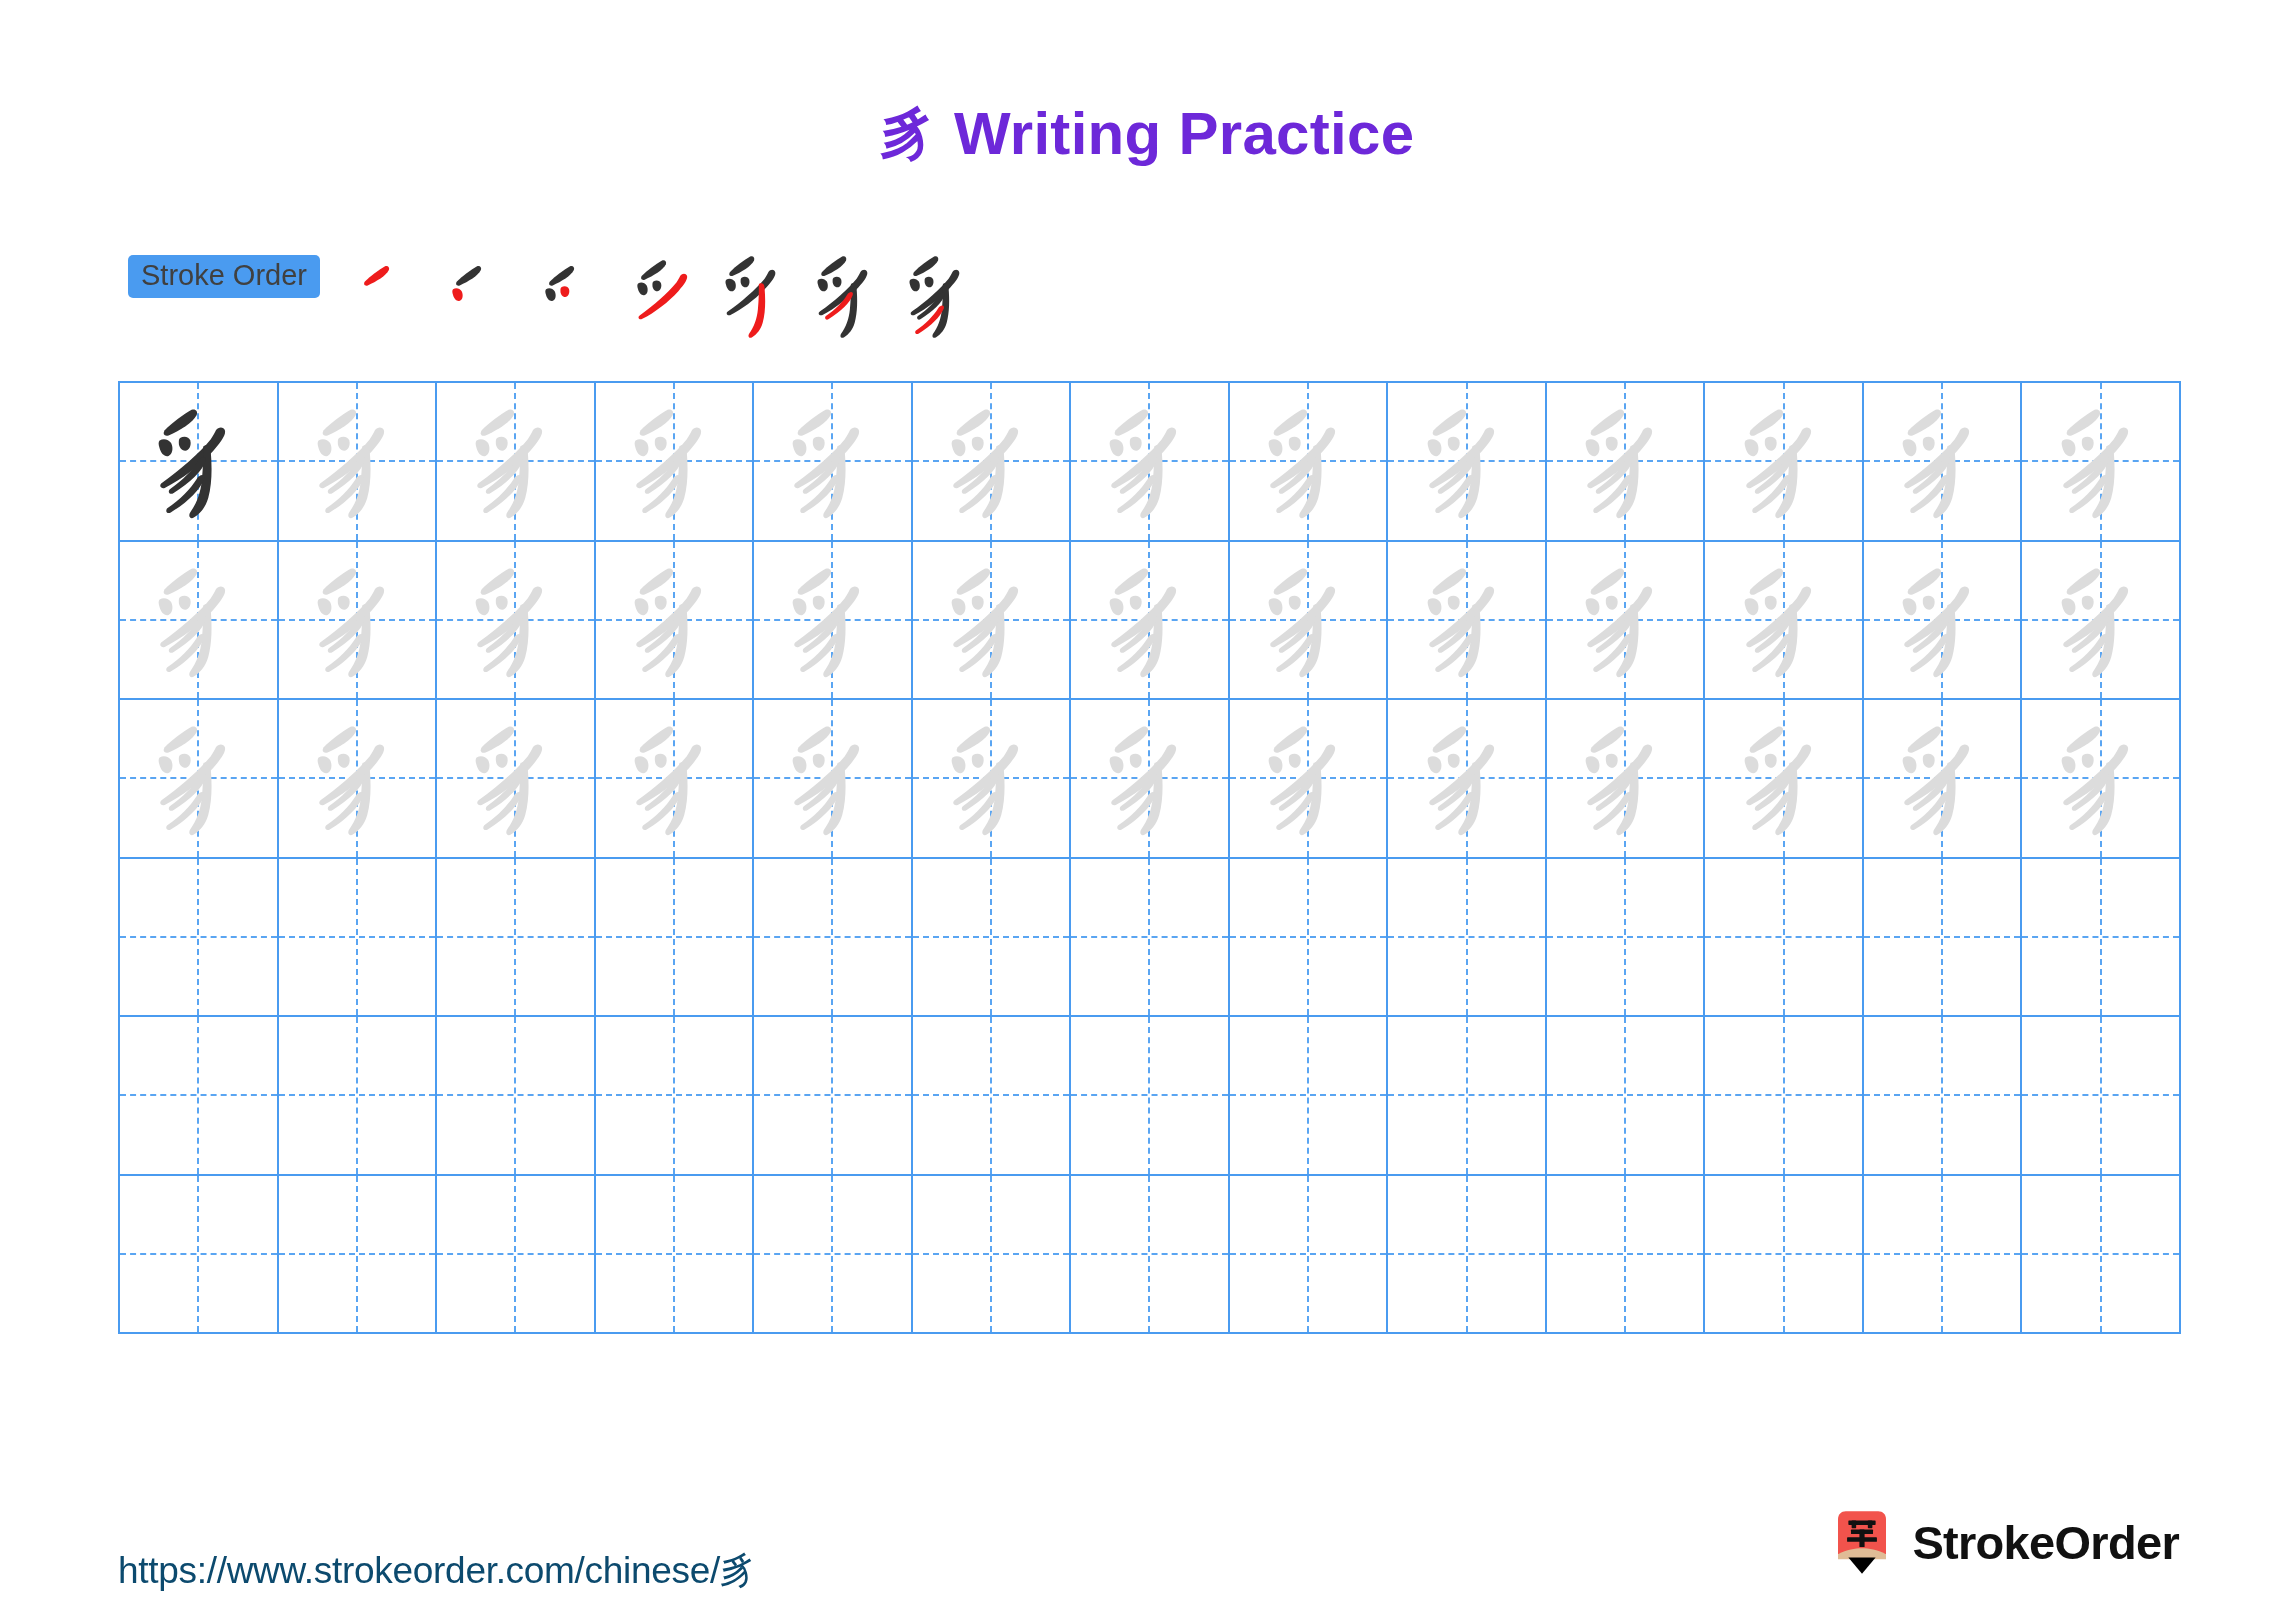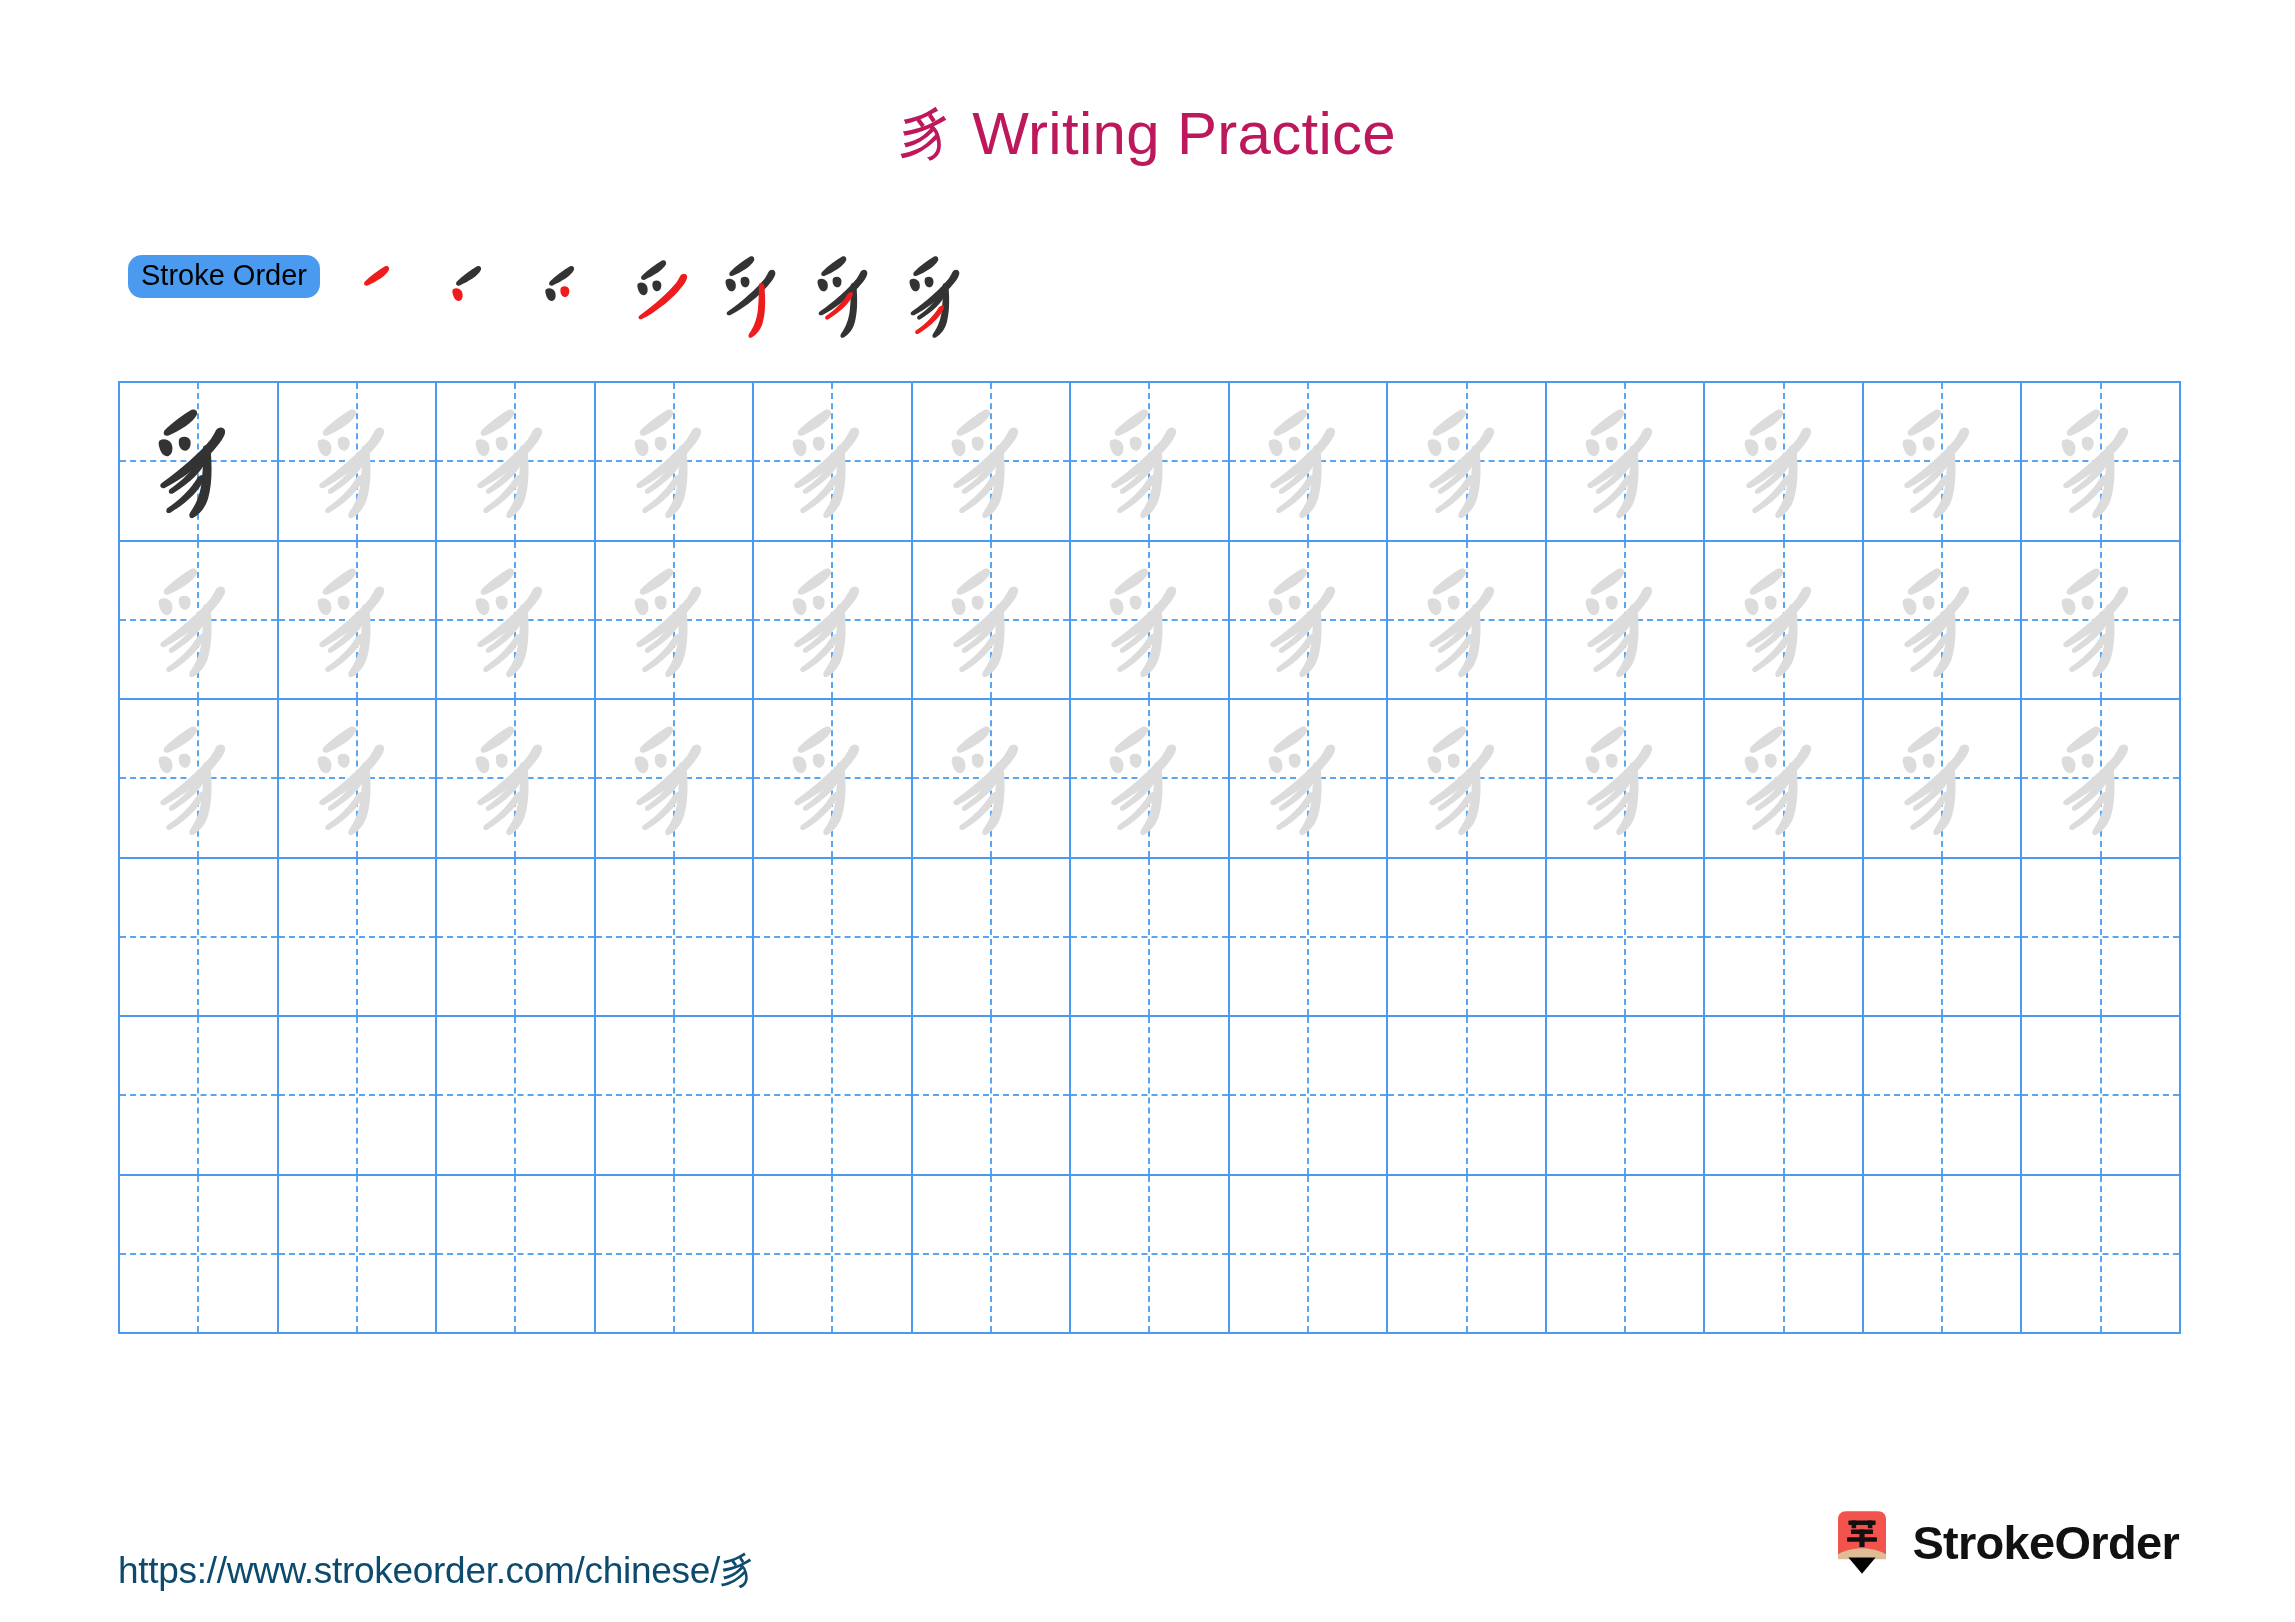--- a/index.html
+++ b/index.html
@@ -16,22 +16,22 @@
   }
 
   
   .page-title {
     position: absolute;
     left: 0;
     top: 101px;
     width: 2295px;
     text-align: center;
     font-size: 60px;
-    font-weight: 400;
-    color: #be185d;
+    font-weight: 700;
+    color: #6d28d9;
     letter-spacing: 0.3px;
     line-height: 1.1;
     white-space: nowrap;
   }
   .page-title .title-char {
     font-family: "DejaVu Sans", sans-serif;
     font-size: 56px;
     vertical-align: 1.3px;
   }
 
@@ -39,25 +39,25 @@
   .stroke-order-row {
     position: absolute;
     left: 128px;
     top: 247px;
     height: 79px;
     display: flex;
     align-items: flex-start;
   }
   .stroke-order-badge {
     background: #4a9bf0;
-    color: #000000;
+    color: #404040;
     font-size: 29px;
     font-weight: 400;
     padding: 5.9px 13px 8.5px 13px;
-    border-radius: 14px;
+    border-radius: 5px;
     line-height: 1;
     white-space: nowrap;
     height: 29px;
     box-sizing: content-box;
     margin-top: 7.9px;
   }
   .stroke-steps {
     display: flex;
     margin-left: 18.3px;
   }

